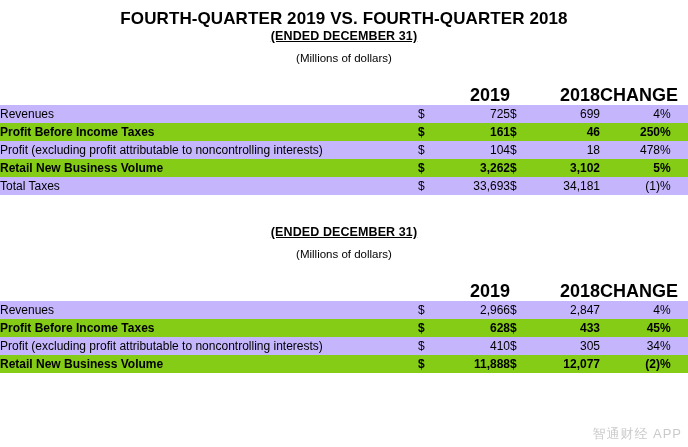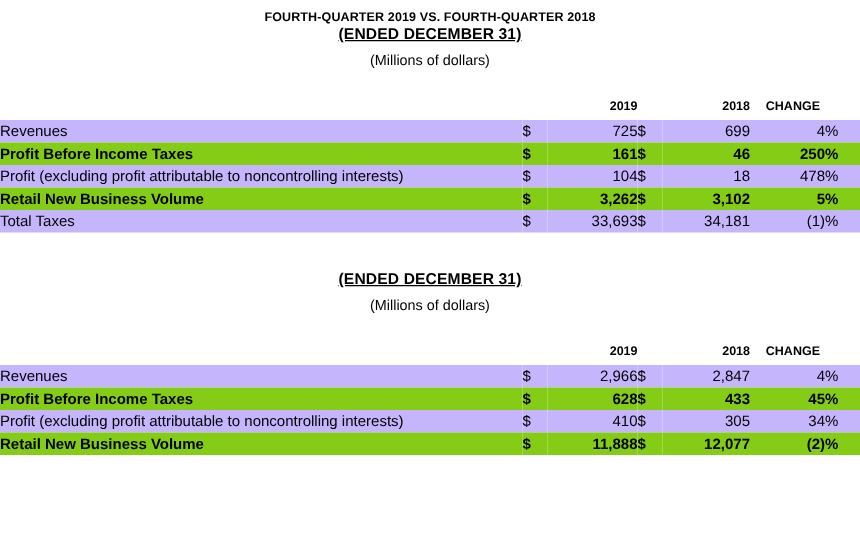--- a/index.html
+++ b/index.html
@@ -23,21 +23,21 @@
     box-sizing: border-box;
   }
   .block {
     width: 688px;
   }
   .titles {
     text-align: center;
   }
   .title-line1 {
     font-weight: bold;
-    font-size: 10px;
+    font-size: 17px;
     letter-spacing: 0.1px;
   }
   .title-line2 {
     font-weight: bold;
     font-size: 12.5px;
     text-decoration: underline;
     letter-spacing: 0.1px;
   }
   .subtitle {
     font-size: 11.5px;
@@ -60,21 +60,21 @@
   table.fin th, table.fin td {
     padding: 0;
     height: 18px;
     line-height: 18px;
     vertical-align: bottom;
     font-weight: normal;
     white-space: nowrap;
   }
   tr.headrow th {
     font-weight: bold;
-    font-size: 10px;
+    font-size: 18px;
     text-align: right;
     padding-bottom: 1px;
     height: 20px;
   }
   tr.headrow th.h-label { text-align: left; }
   tr.headrow th.h-chg { text-align: right; padding-right: 4px; }
 
   td.lbl {
     text-align: left;
     padding-left: 2px;
@@ -268,13 +268,14 @@
           <td class="val">11,888</td>
           <td class="cur">$</td>
           <td class="val">12,077</td>
           <td class="chg">(2)</td>
           <td class="pct">%</td>
         </tr>
       </tbody>
     </table>
   </div>
 
+  <div class="watermark">智通财经 APP</div>
 </div>
 
 </body></html>

